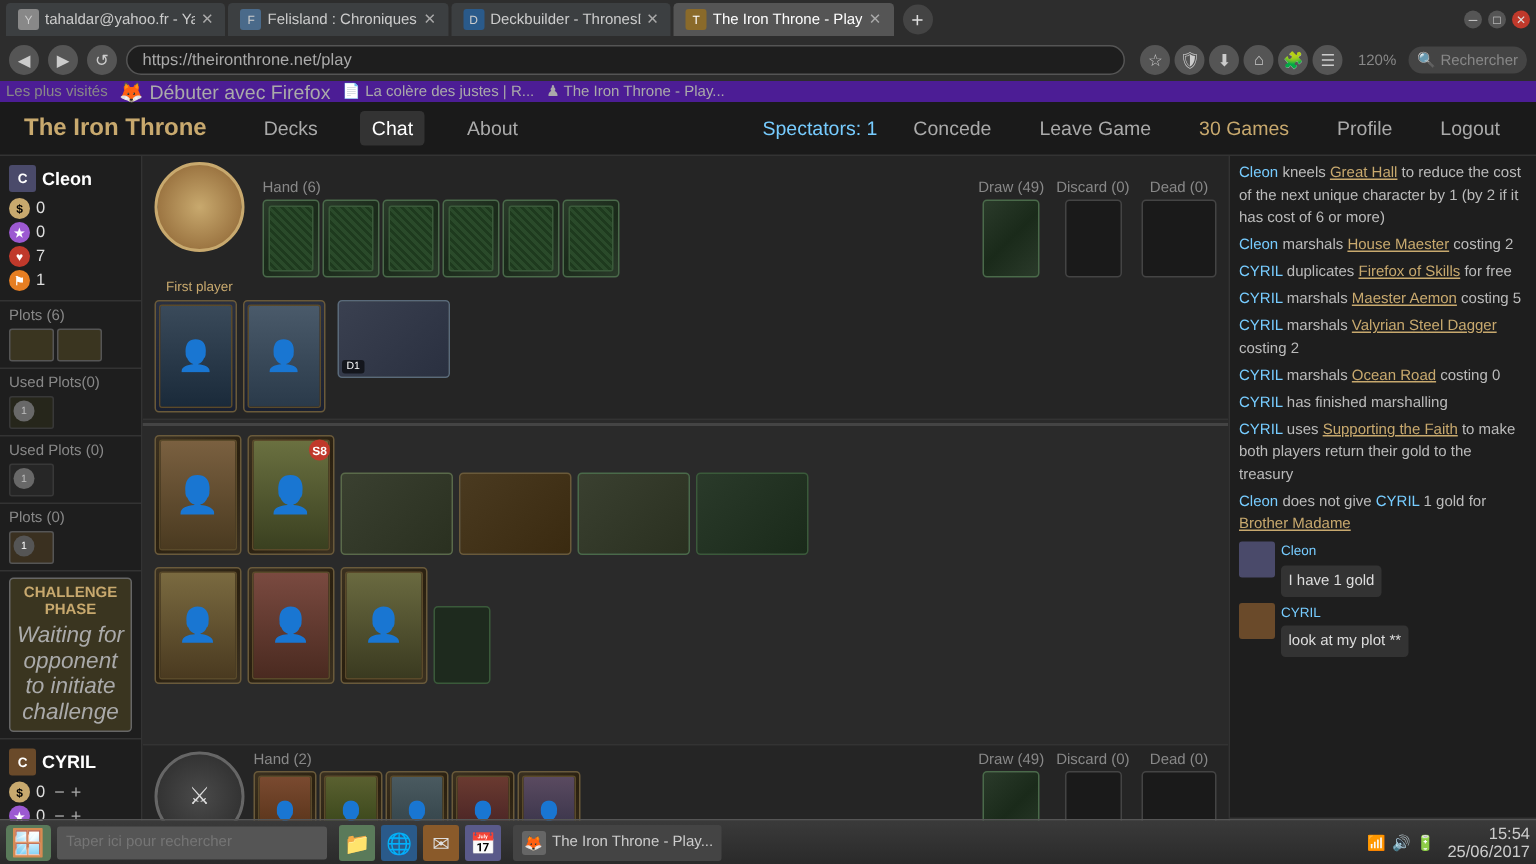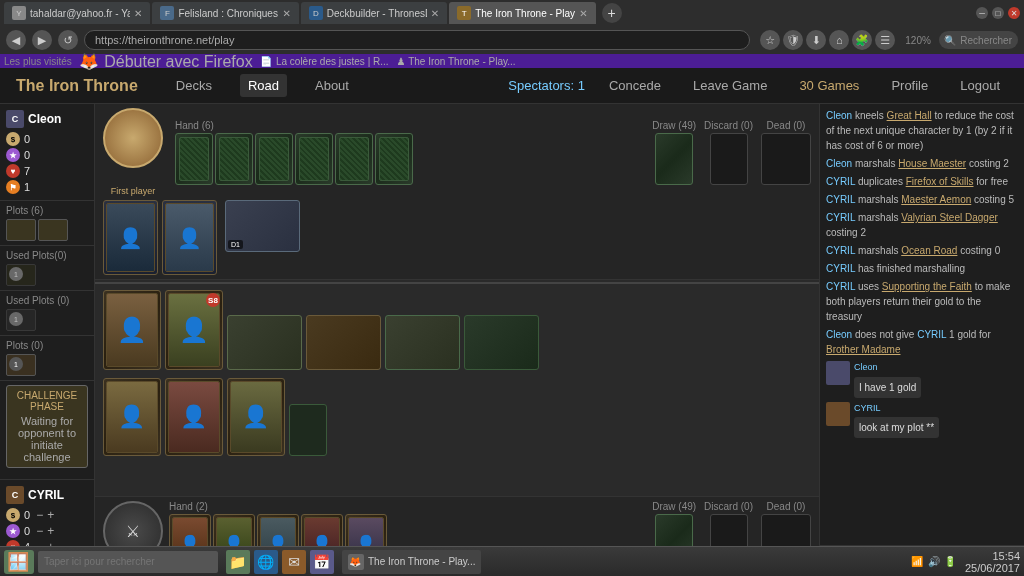--- a/index.html
+++ b/index.html
@@ -240,28 +240,29 @@
     }
     .challenge-box {
       background: #3a3520;
       border: 1px solid #666;
       border-radius: 3px;
       padding: 4px;
       text-align: center;
     }
     .challenge-title {
       font-size: 10px;
-      font-weight: normal;
+      font-weight: bold;
       color: #c8a96e;
       text-transform: uppercase;
       margin-bottom: 3px;
     }
     .challenge-waiting {
-      font-size: 11px;
+      font-size: 15px;
       color: #aaa;
+      font-style: italic;
     }
 
     
     .game-board {
       flex: 1;
       display: flex;
       flex-direction: column;
       overflow: hidden;
     }
 
@@ -559,30 +560,30 @@
       <div class="nav-btn">☰</div>
     </div>
     <div style="font-size:10px;color:#888;margin-left:4px;">120%</div>
     <div style="background:#444;border-radius:10px;height:18px;padding:0 6px;display:flex;align-items:center;gap:3px;font-size:10px;color:#888;margin-left:2px;">
       <span>🔍</span>
       <span>Rechercher</span>
     </div>
   </div>
   <div class="browser-bookmarks">
     <span style="font-size:10px;color:#888;">Les plus visités</span>
-    <span class="bookmark-item" style="font-size:16px;">🦊 Débuter avec Firefox</span>
+    <span class="bookmark-item" style="font-size:13px;">🦊 Débuter avec Firefox</span>
     <span class="bookmark-item" style="font-size:10px;">📄 La colère des justes | R...</span>
     <span class="bookmark-item" style="font-size:10px;">♟ The Iron Throne - Play...</span>
   </div>
 </div>
 
 <div class="game-nav">
   <span class="game-nav-brand">The Iron Throne</span>
   <span class="game-nav-link">Decks</span>
-  <span class="game-nav-link active">Road</span>
+  <span class="game-nav-link active">Chat</span>
   <span class="game-nav-link">About</span>
   <div class="game-nav-right">
     <span class="spectators-badge">Spectators: 1</span>
     <span class="game-nav-link">Concede</span>
     <span class="game-nav-link">Leave Game</span>
     <span class="game-nav-link" style="color:#c8a96e;">30 Games</span>
     <span class="game-nav-link">Profile</span>
     <span class="game-nav-link">Logout</span>
   </div>
 </div>

